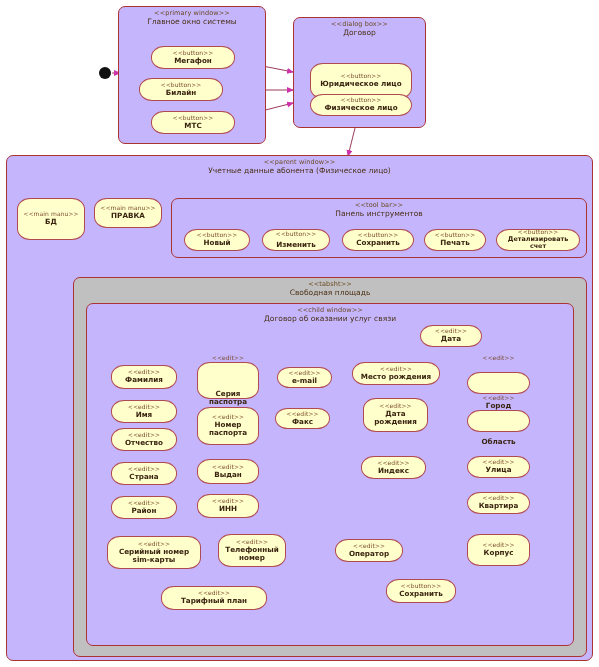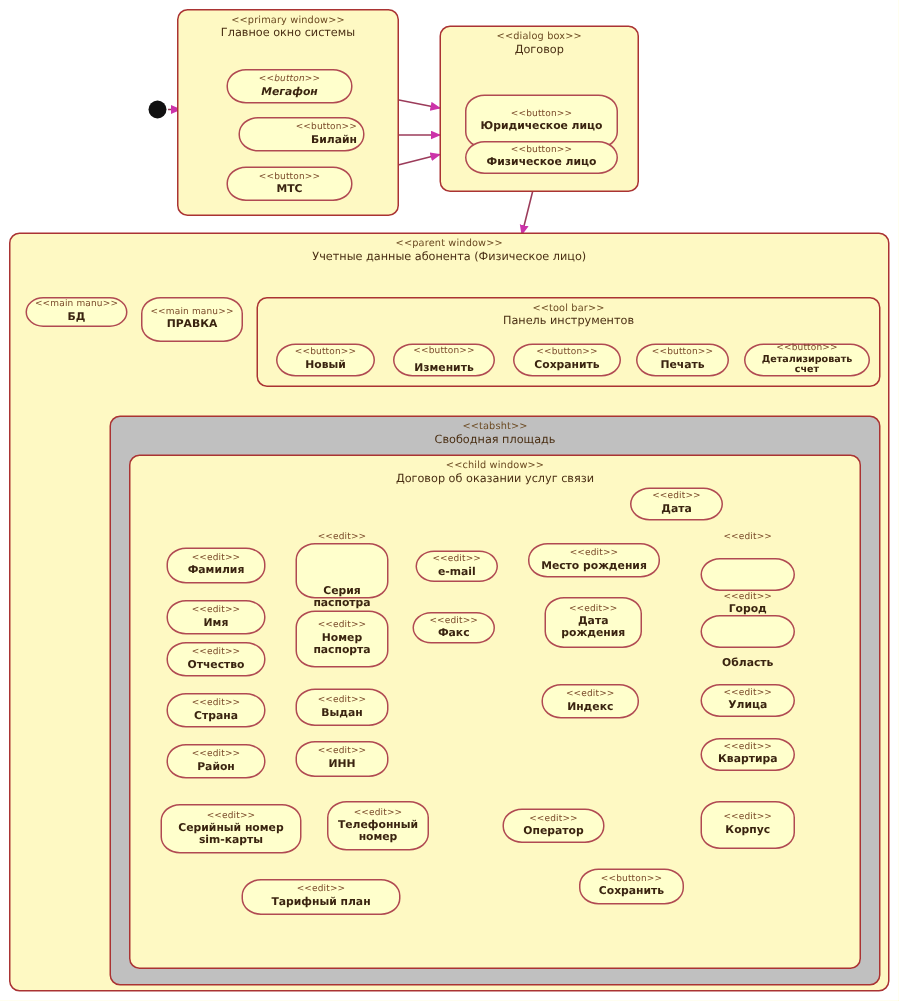--- a/index.html
+++ b/index.html
@@ -11,21 +11,21 @@
     width: 599px; height: 667px;
     position: relative;
     font-family: "DejaVu Sans", "Liberation Sans", sans-serif;
     overflow: hidden;
   }
   #canvas { position: absolute; left: 0; top: 0; width: 599px; height: 667px; }
 
   
   .box {
     position: absolute;
-    background: #fef9c3;
+    background: #c4b5fd;
     border: 1px solid #a33;
     border-radius: 7px;
   }
   .box.gray { background: #c0c0c0; }
 
   .box-hdr {
     text-align: center;
     color: #4a2f14;
     line-height: 1.18;
     padding-top: 3px;
@@ -104,25 +104,25 @@
     <line x1="357" y1="120" x2="348" y2="156" stroke="#9b3b5a" stroke-width="1" marker-end="url(#ah)"></line>
   </svg>
 
   <div class="startnode" style="left:99px; top:67px;"></div>
 
   <div class="box" style="left:118px; top:6px; width:148px; height:138px;">
     <div class="box-hdr">
       <span class="stereo">&lt;&lt;primary window&gt;&gt;</span>
       <span class="title">Главное окно системы</span>
     </div>
-    <div class="pill" style="left:32px; top:39px; width:84px; height:23px;font-style:italic;">
+    <div class="pill" style="left:32px; top:39px; width:84px; height:23px;">
       <span class="stereo">&lt;&lt;button&gt;&gt;</span>
       <span class="lbl">Мегафон</span>
     </div>
-    <div class="pill" style="left:40px; top:71px; width:84px; height:23px;align-items:flex-end;">
+    <div class="pill" style="left:20px; top:71px; width:84px; height:23px;">
       <span class="stereo">&lt;&lt;button&gt;&gt;</span>
       <span class="lbl">Билайн</span>
     </div>
     <div class="pill" style="left:32px; top:104px; width:84px; height:23px;">
       <span class="stereo">&lt;&lt;button&gt;&gt;</span>
       <span class="lbl">МТС</span>
     </div>
   </div>
 
   <div class="box" style="left:293px; top:17px; width:133px; height:111px;">
@@ -139,21 +139,21 @@
       <span class="lbl">Физическое лицо</span>
     </div>
   </div>
 
   <div class="box" style="left:6px; top:155px; width:587px; height:506px;">
     <div class="box-hdr">
       <span class="stereo">&lt;&lt;parent window&gt;&gt;</span>
       <span class="title">Учетные данные абонента (Физическое лицо)</span>
     </div>
 
-    <div class="pill" style="left:10px; top:42px; width:68px; height:20px;">
+    <div class="pill" style="left:10px; top:42px; width:68px; height:42px;">
       <span class="stereo">&lt;&lt;main manu&gt;&gt;</span>
       <span class="lbl">БД</span>
     </div>
     <div class="pill" style="left:87px; top:42px; width:68px; height:30px;">
       <span class="stereo">&lt;&lt;main manu&gt;&gt;</span>
       <span class="lbl">ПРАВКА</span>
     </div>
 
     <div class="box" style="left:164px; top:42px; width:416px; height:60px;">
       <div class="box-hdr">

